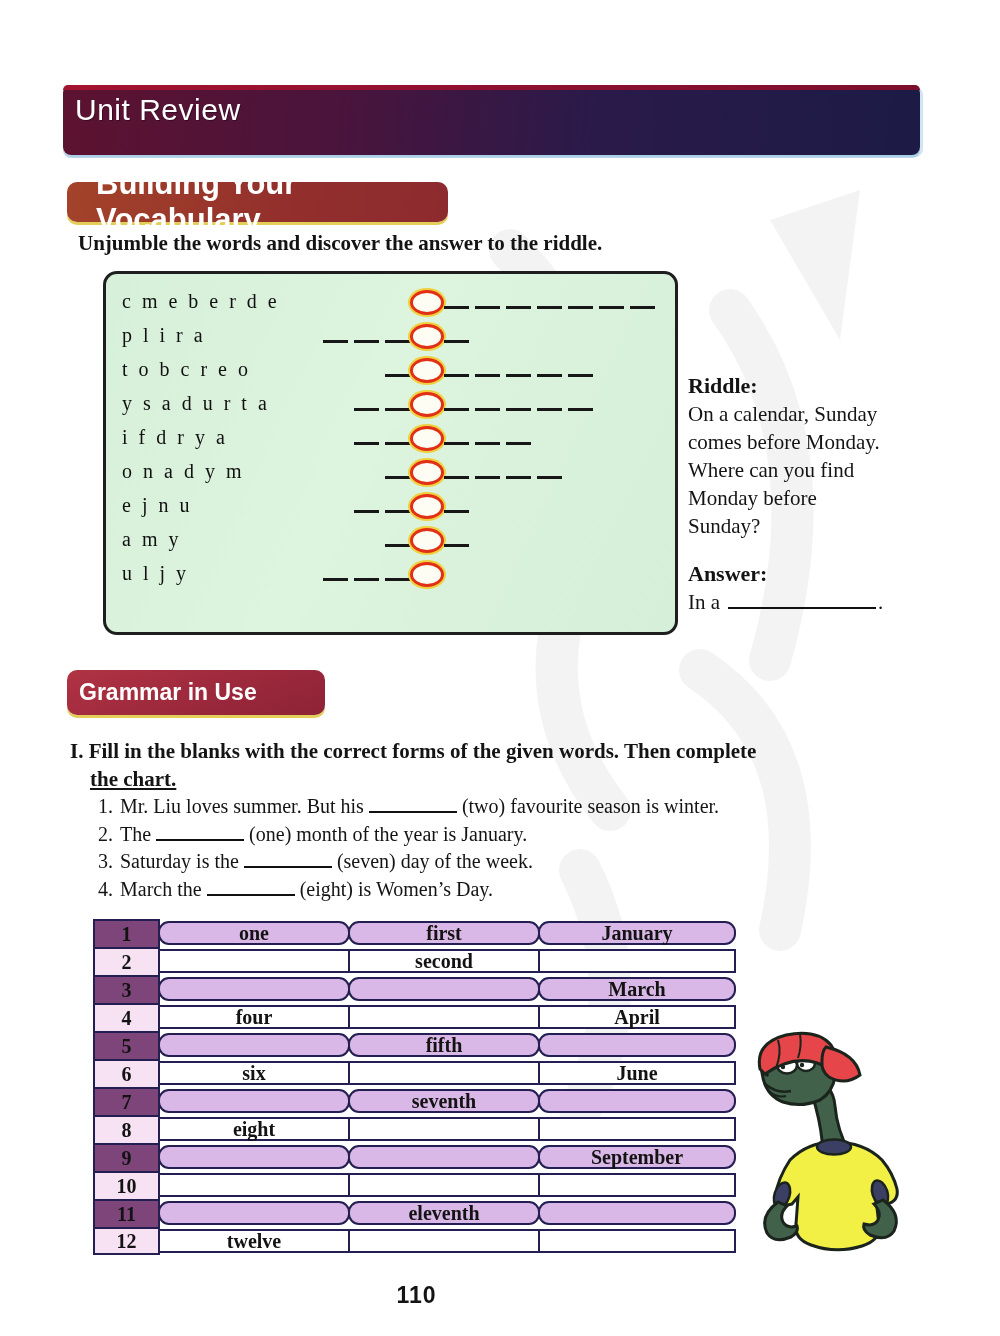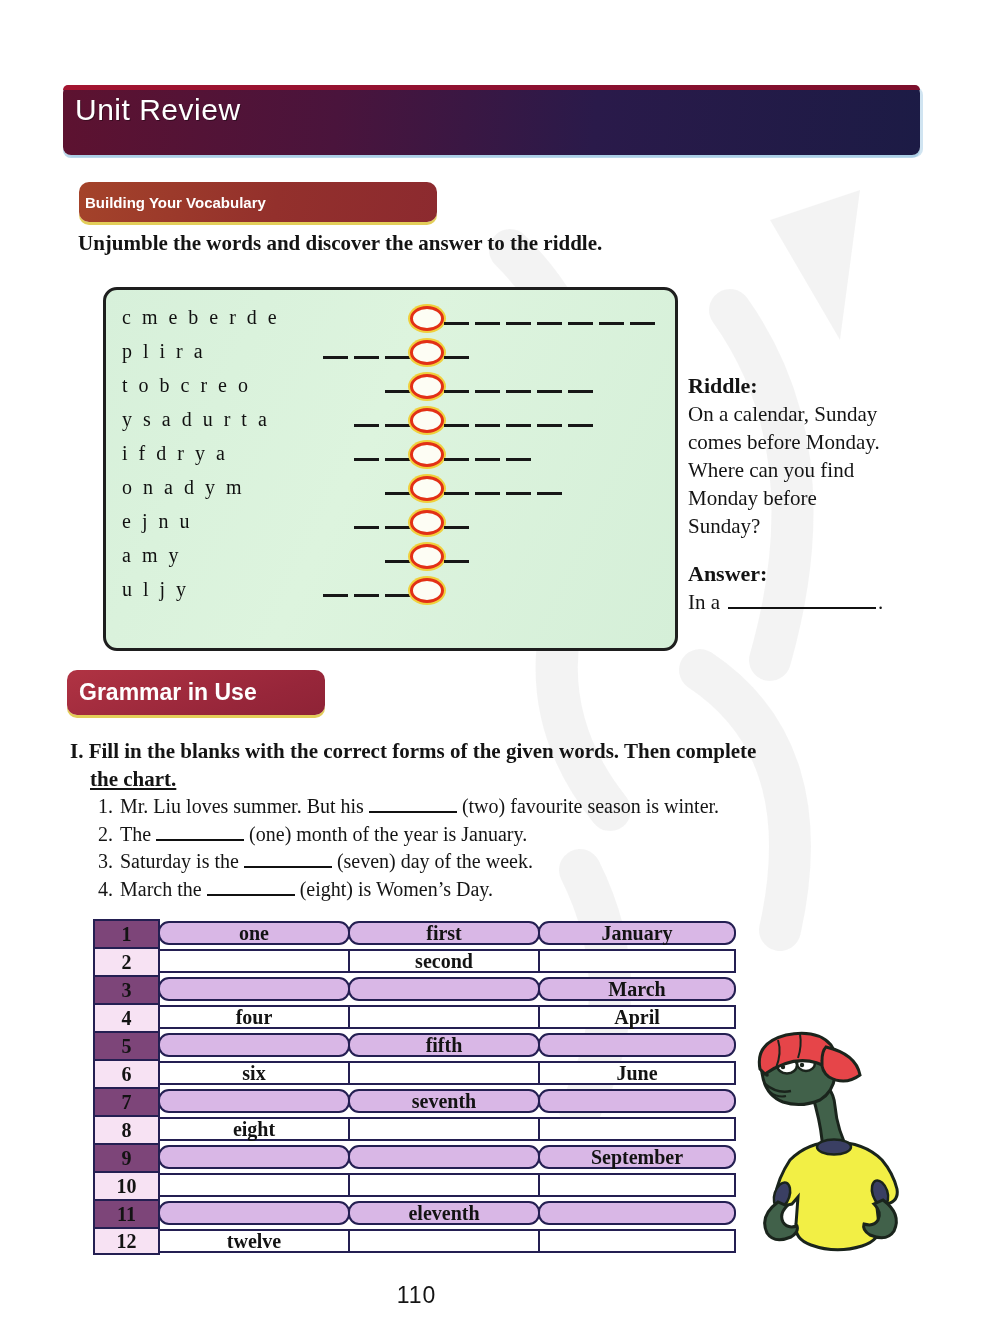--- a/index.html
+++ b/index.html
@@ -29,36 +29,35 @@
     font-size:30px; color:#ffffff; letter-spacing:.5px;
     text-shadow:1px 1px 0 rgba(0,0,0,.35);
   }
   
   .badge{
     font-family:"Liberation Sans", sans-serif; font-weight:700; color:#fff;
     border-radius:10px; display:flex; align-items:center;
     box-shadow:0 3px 0 rgba(222,198,60,.85);
   }
   .badge-vocab{
-    left:79px; top:182px; width:352px; height:40px; font-size:15px; padding-left:6px;
+    left:67px; top:182px; width:352px; height:40px; font-size:31px; padding-left:29px;
     background:linear-gradient(100deg,#a4432a 0%,#93302c 55%,#8c2a2f 100%);
   }
   .badge-grammar{
     left:67px; top:670px; width:246px; height:45px; font-size:23px; padding-left:12px;
     background:linear-gradient(160deg,#b03343 0%,#97263a 70%,#8e2336 100%);
   }
   
   .instruction{left:78px; top:231px; font-size:21px; font-weight:700;}
   
   .jumble-box{
     left:103px; top:271px; width:575px; height:364px; box-sizing:border-box;
     background:linear-gradient(115deg,#d7f0da 0%,#ddf4de 45%,#d5efd8 100%);
     border:3px solid #1e1e1e; border-radius:14px;
     padding:10px 16px;
-    margin-top:16px;
   }
   .jumble-row{display:flex; height:34px; align-items:center;}
   .jumble-row .letters{
     width:196px; font-size:20px; letter-spacing:3px; color:#111;
   }
   .dashes{display:flex; gap:6px; align-items:flex-end; height:100%; padding-bottom:9px; box-sizing:border-box;}
   .dashes.pre{width:92px; justify-content:flex-end;}
   .dash{width:25px; height:3px; background:#171717; flex:0 0 auto;}
   .letter-circle{
     width:34px; height:25px; box-sizing:border-box; flex:0 0 auto;
@@ -96,21 +95,21 @@
   .tcell.cell{height:24px; margin:2px 0 2px -2px;}
   .trow.odd  .tcell.num {background:#7d4579;}
   .trow.odd  .tcell.cell{background:#d9b7e6;border-radius:11px;}
   .trow.even .tcell.num {background:#f7e2f3;}
   .trow.even .tcell.cell{background:#ffffff;}
   
   .mascot{left:742px; top:1028px; width:180px; height:240px;}
   
   .page-number{
     left:0; top:1282px; width:833px; text-align:center;
-    font-family:"Liberation Sans", sans-serif; font-weight:400; font-size:23px; letter-spacing:1px;
+    font-family:"Liberation Sans", sans-serif; font-weight:700; font-size:23px; letter-spacing:1px;
   }
 </style>
 </head>
 <body>
 
 <div class="page">
 
   <svg class="layer watermark" style="left:400px; top:190px;" width="560" height="980" viewBox="0 0 560 980">
     <g fill="none" stroke="#ebebeb" stroke-width="42" stroke-linecap="round">
       <path d="M110,60 Q240,190 170,400 Q130,520 210,620"></path>

